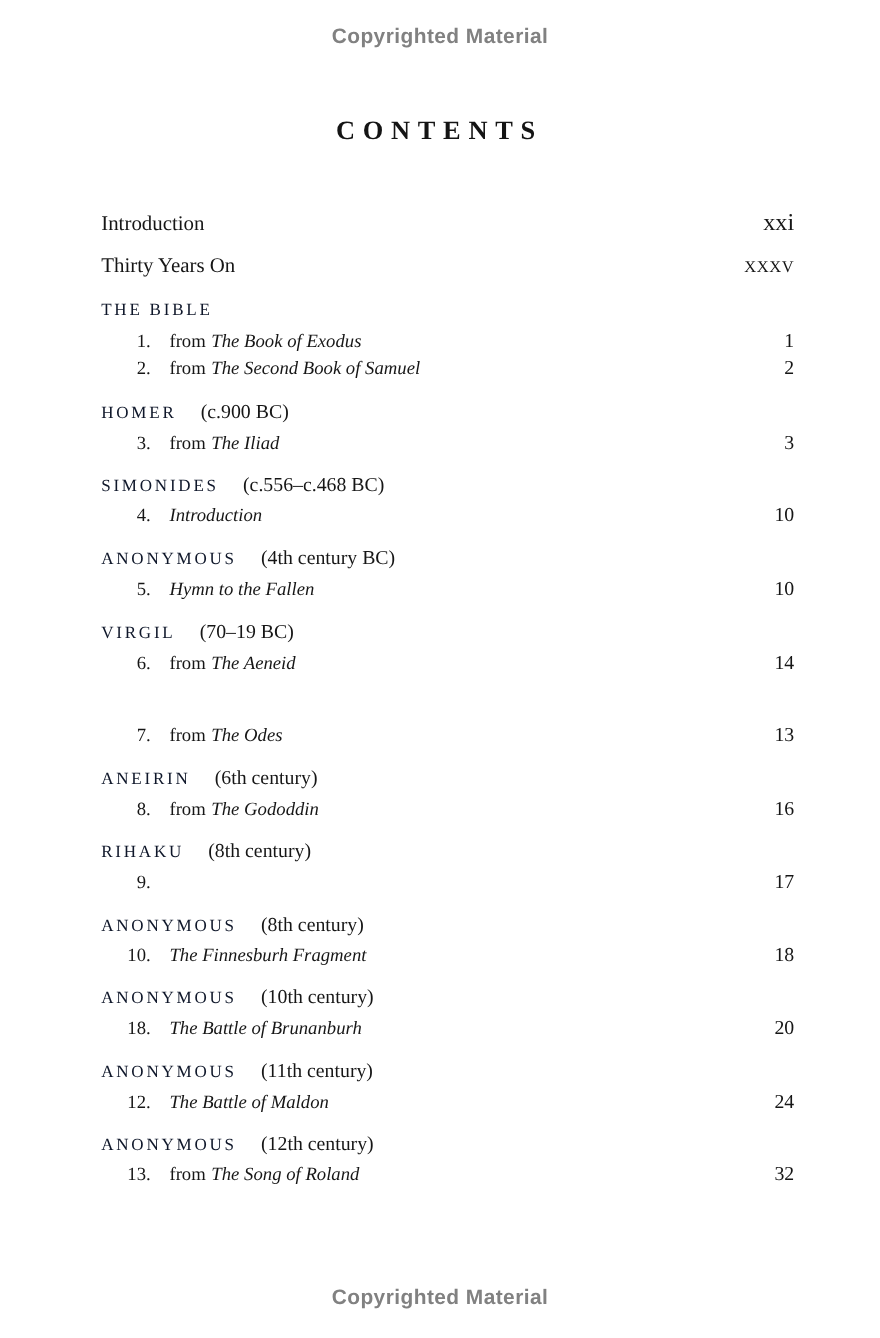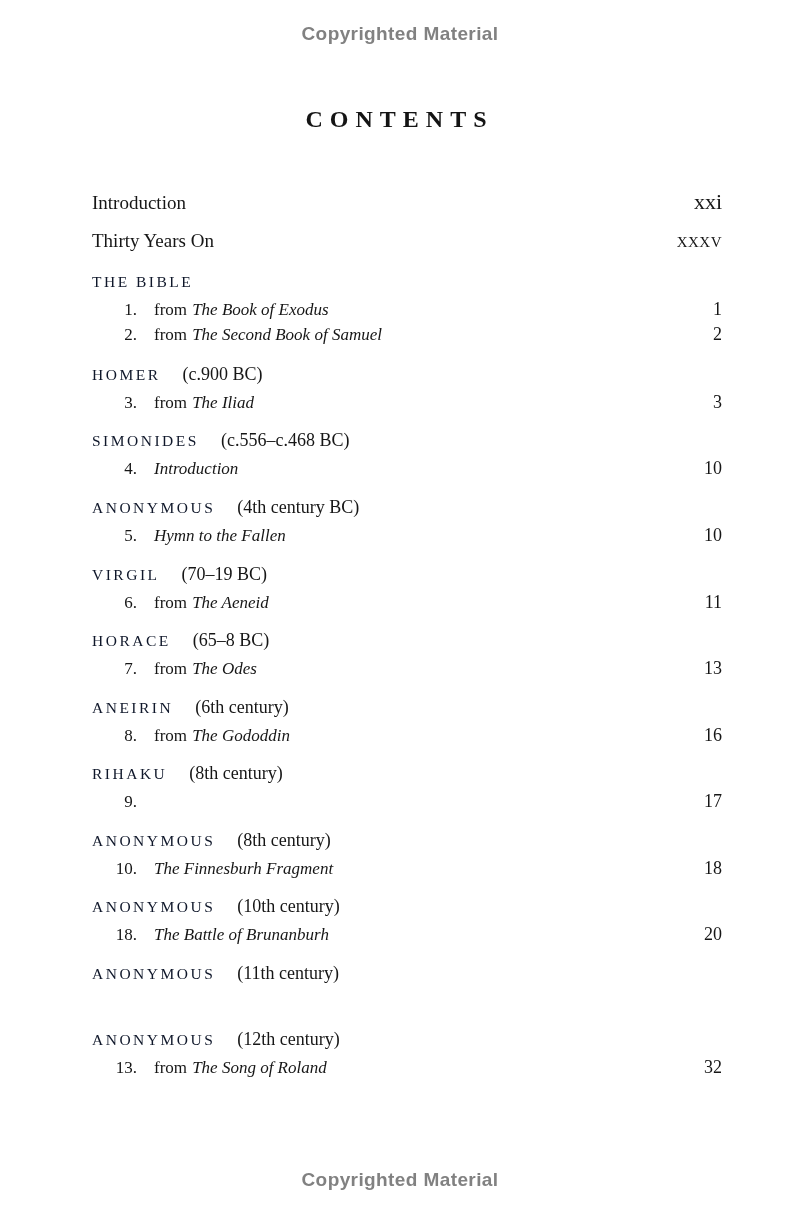--- a/index.html
+++ b/index.html
@@ -169,27 +169,23 @@
       <span class="pg">10</span>
     </div>
 
     <div class="row sec" style="top:549px">
       <span class="sec-name">VIRGIL</span>
       <span class="sec-detail">(70–19 BC)</span>
     </div>
     <div class="row item" style="top:577px">
       <span class="num">6.</span>
       <span class="ttl"><span class="prefix">from</span><span class="work-title">The Aeneid</span></span>
-      <span class="pg">11</span>
-    </div>
-
-    <div class="row sec" style="top:615px">
-      <span class="sec-name">HORACE</span>
-      <span class="sec-detail">(65–8 BC)</span>
-    </div>
+      <span class="pg">14</span>
+    </div>
+
     <div class="row item" style="top:643px">
       <span class="num">7.</span>
       <span class="ttl"><span class="prefix">from</span><span class="work-title">The Odes</span></span>
       <span class="pg">13</span>
     </div>
 
     <div class="row sec" style="top:682px">
       <span class="sec-name">ANEIRIN</span>
       <span class="sec-detail">(6th century)</span>
     </div>
@@ -225,20 +221,25 @@
     <div class="row item" style="top:909px">
       <span class="num">18.</span>
       <span class="ttl"><span class="work-title">The Battle of Brunanburh</span></span>
       <span class="pg">20</span>
     </div>
 
     <div class="row sec" style="top:948px">
       <span class="sec-name">ANONYMOUS</span>
       <span class="sec-detail">(11th century)</span>
     </div>
+    <div class="row item" style="top:976px">
+      <span class="num">12.</span>
+      <span class="ttl"><span class="work-title">The Battle of Maldon</span></span>
+      <span class="pg">24</span>
+    </div>
 
     <div class="row sec" style="top:1014px">
       <span class="sec-name">ANONYMOUS</span>
       <span class="sec-detail">(12th century)</span>
     </div>
     <div class="row item" style="top:1042px">
       <span class="num">13.</span>
       <span class="ttl"><span class="prefix">from</span><span class="work-title">The Song of Roland</span></span>
       <span class="pg">32</span>
     </div>

